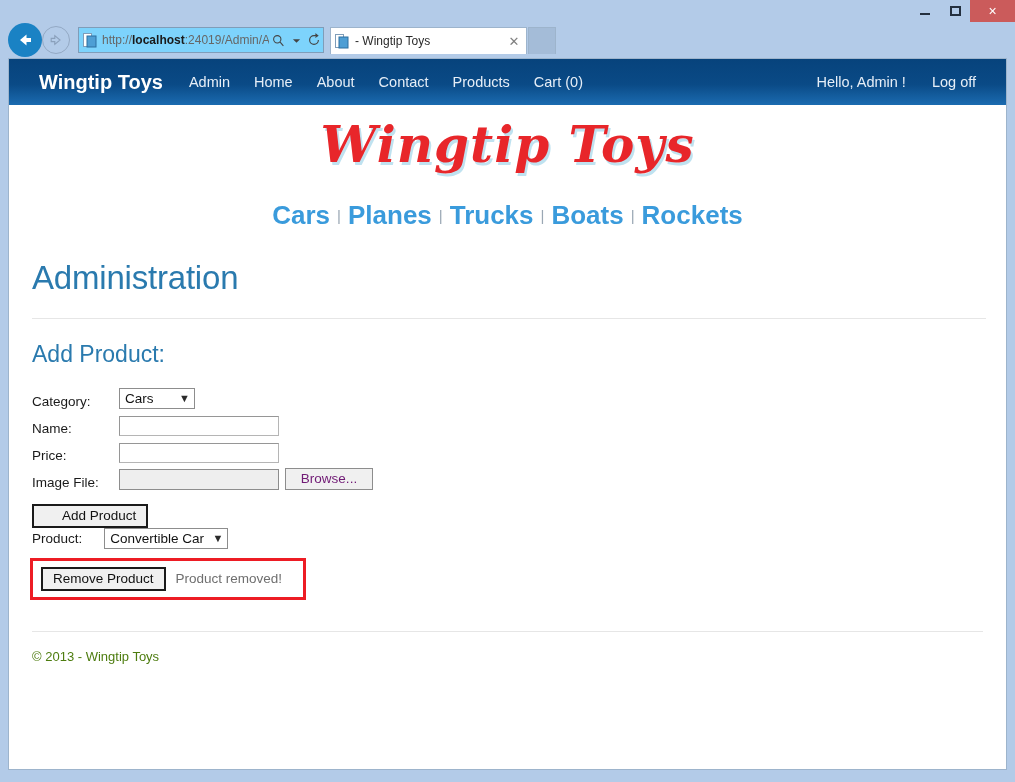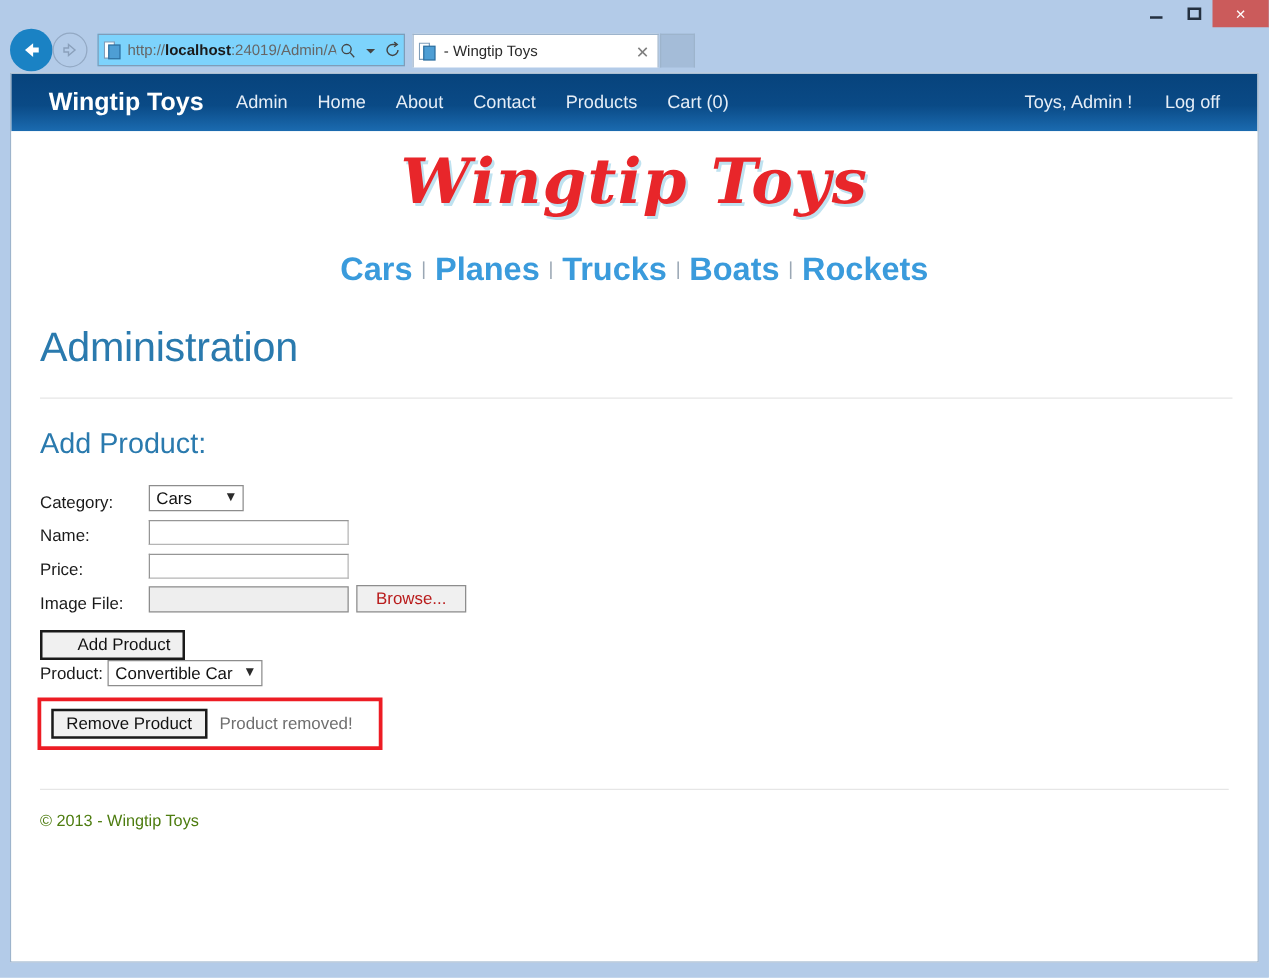--- a/index.html
+++ b/index.html
@@ -274,39 +274,40 @@
     border: 1px solid #8d8d8d;
     background: #eeeeee;
   }
   .browse-btn {
     margin-left: 6px;
     height: 22px;
     min-width: 88px;
     border: 1px solid #8d8d8d;
     background: #f0f0f0;
     font-size: 13.5px;
-    color: #b91c1c;
+    color: #701a75;
     display: inline-flex; align-items: center; justify-content: center;
     font-family: "Liberation Sans", sans-serif;
   }
   .push-btn {
     height: 24px;
     border: 2px solid #1a1a1a;
     background: #f0f0f0;
     font-size: 13.5px;
     color: #111;
     display: inline-flex; align-items: center; justify-content: center;
     padding: 0 10px;
     font-family: "Liberation Sans", sans-serif;
   }
   #add-product-button { margin: 12px 0 0 3px; padding-left: 28px; }
 
   #remove-row {
     display: flex; align-items: center;
     margin-left: 3px;
+    gap: 18px;
   }
   #remove-label {
     font-size: 13.5px; color: #1a1a1a; margin-right: 4px;
   }
 
   
   #remove-highlight {
     position: relative;
     margin: 9px 0 0 1px;
     width: 276px;
@@ -418,21 +419,21 @@
 
     <div id="site-navbar">
       <div id="nav-brand">Wingtip Toys</div>
       <a class="nav-link">Admin</a>
       <a class="nav-link">Home</a>
       <a class="nav-link">About</a>
       <a class="nav-link">Contact</a>
       <a class="nav-link">Products</a>
       <a class="nav-link">Cart (0)</a>
       <div id="nav-right">
-        <a class="nav-link">Toys, Admin !</a>
+        <a class="nav-link">Hello, Admin !</a>
         <a class="nav-link">Log off</a>
       </div>
     </div>
 
     <div id="content">
 
       <div id="site-logo">Wingtip Toys</div>
 
       <div id="category-links">
         <a class="cat-link">Cars</a>

